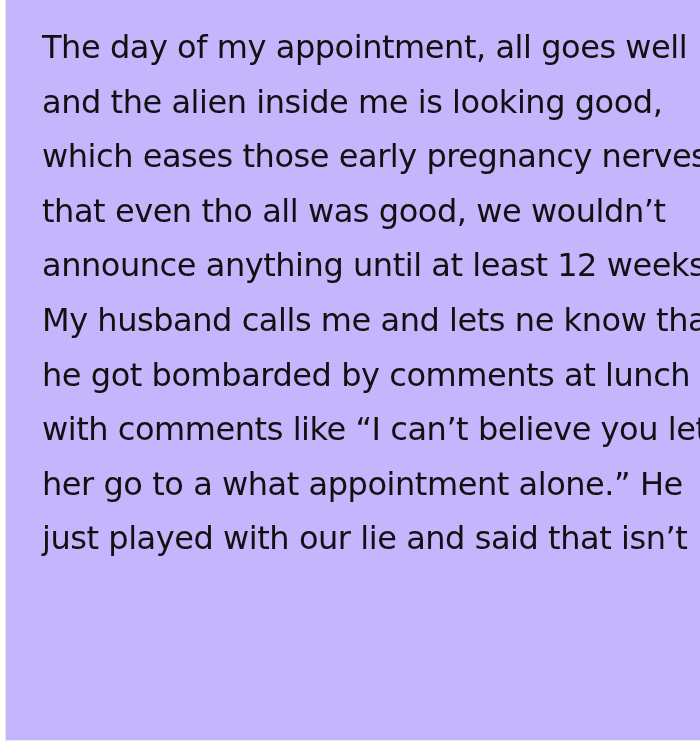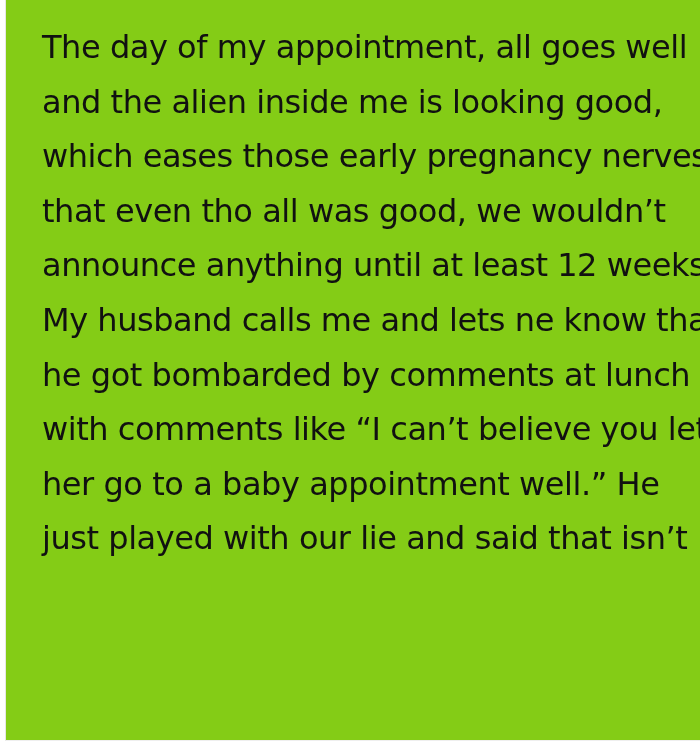--- a/index.html
+++ b/index.html
@@ -25,21 +25,21 @@
     width: 5px;
     height: 744px;
     background: #ffffff;
   }
   .card {
     position: absolute;
     left: 5px;
     top: 0;
     right: 0;
     bottom: 3px;
-    background: #84cc16;
+    background: #c4b5fd;
     border-left: 1px solid #e6e6e6;
     border-bottom: 1px solid #efefef;
     box-sizing: border-box;
   }
   .post-text {
     padding: 20px 18px 0 36px;
     font-size: 32px;
     line-height: 54.6px;
     letter-spacing: -0.45px;
     color: #111111;
@@ -57,17 +57,17 @@
   <div class="card">
     <div class="post-text">
         <div>The day of my appointment, all goes well</div>
         <div>and the alien inside me is looking good,</div>
         <div>which eases those early pregnancy nerves.</div>
         <div>that even tho all was good, we wouldn’t</div>
         <div>announce anything until at least 12 weeks.</div>
         <div>My husband calls me and lets ne know that</div>
         <div>he got bombarded by comments at lunch</div>
         <div>with comments like “I can’t believe you let</div>
-        <div>her go to a baby appointment well.” He</div>
+        <div>her go to a what appointment alone.” He</div>
         <div>just played with our lie and said that isn’t</div>
       </div>
   </div>
 </div>
 
 </body></html>

